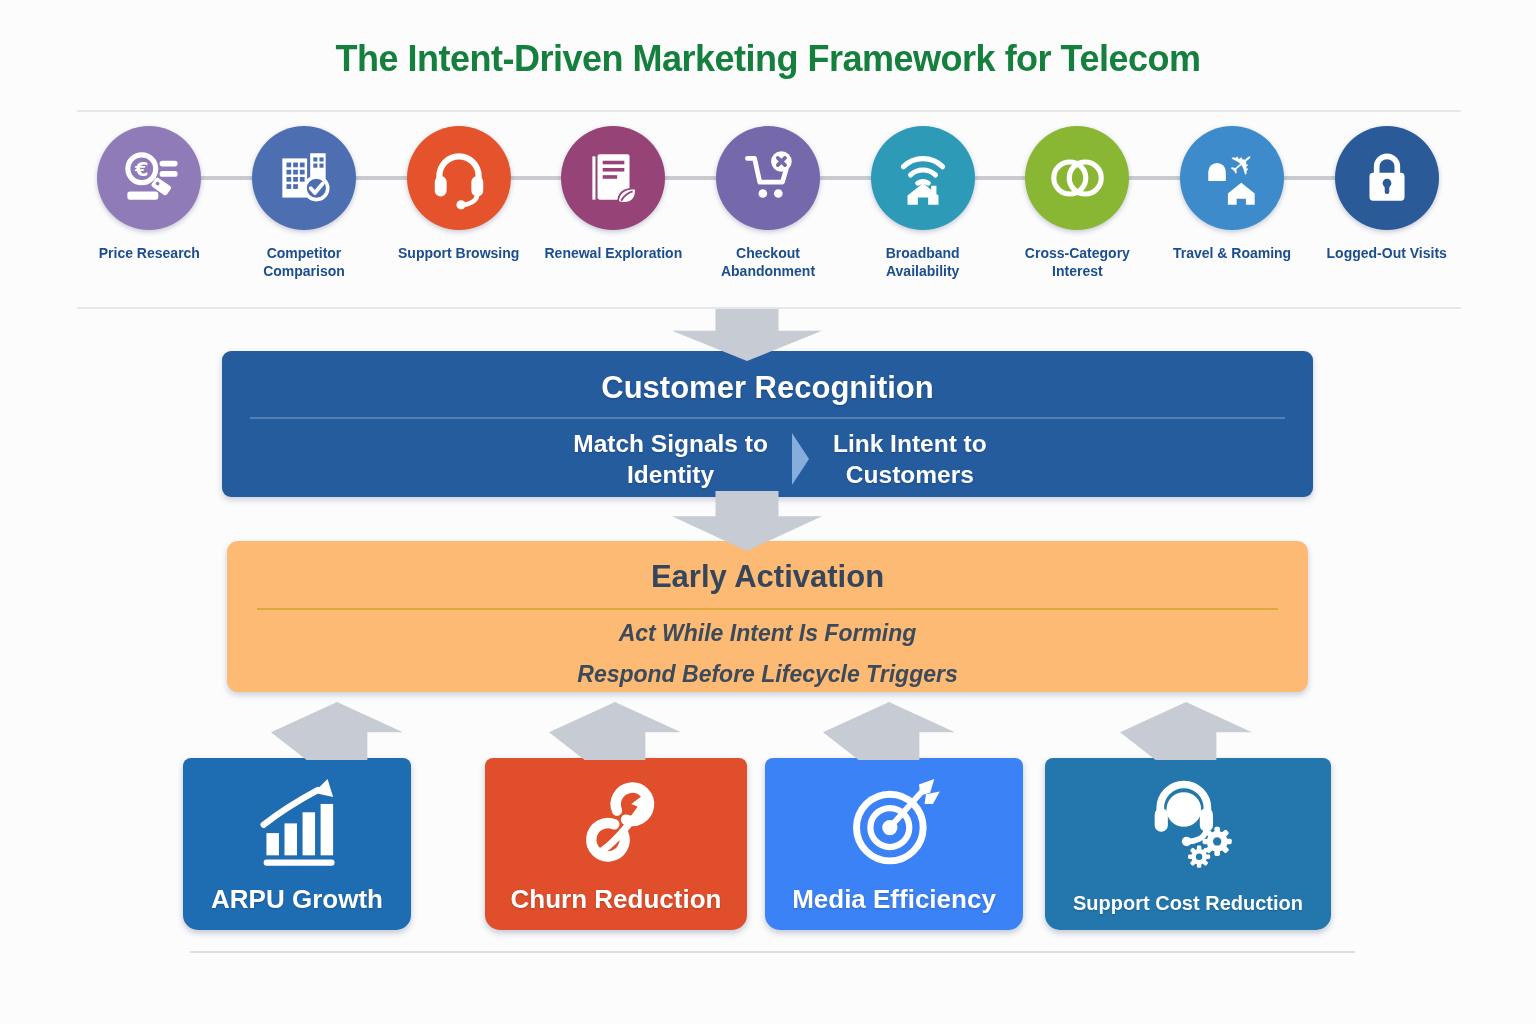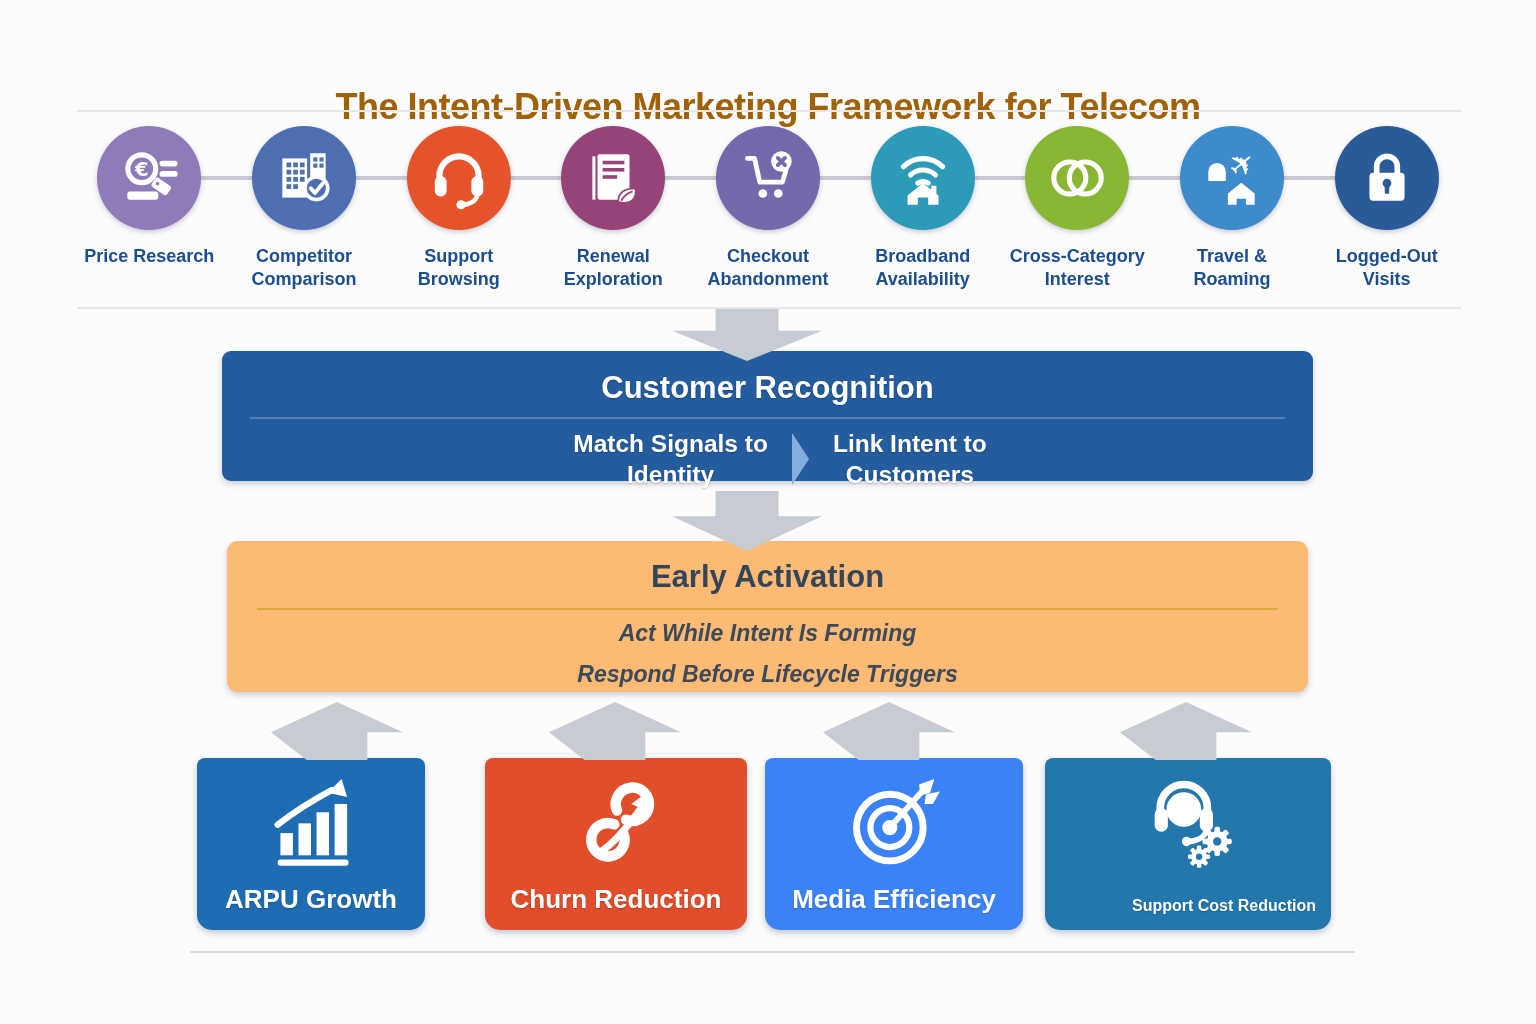--- a/index.html
+++ b/index.html
@@ -21,38 +21,38 @@
   .connector{position:absolute;top:176px;left:149px;width:1253px;height:4px;border-radius:2px;z-index:0;}
   .signal-row{position:absolute;top:126px;left:72px;width:1392px;display:flex;z-index:1;}
   .signal{flex:1;display:flex;flex-direction:column;align-items:center;}
   .bubble{
     width:104px;height:104px;border-radius:50%;display:flex;align-items:center;justify-content:center;
     box-shadow:0 2px 5px rgba(40,50,90,0.25);
   }
   .bubble svg{width:66px;height:66px;display:block;}
   .sig-label{
     margin-top:15px;max-width:140px;text-align:center;
-    font-size:18px;font-weight:bold;line-height:1.28;color:#1b4d8f;
+    font-size:14px;font-weight:bold;line-height:1.28;color:#1b4d8f;
   }
   
   .arrow-down{
     position:absolute;width:150px;z-index:3;
     clip-path:polygon(29% 0,71% 0,71% 42%,100% 42%,50% 100%,0 42%,29% 42%);
     filter:drop-shadow(0 1px 1px rgba(0,0,0,0.15));
   }
   .arrow-1{left:672px;top:309px;height:52px;}
   .arrow-2{left:672px;top:491px;height:60px;}
   .arrow-up{
     position:absolute;top:702px;width:132px;height:58px;z-index:3;
     clip-path:polygon(50% 0,100% 52%,73% 52%,73% 100%,27% 100%,0 52%);
   }
   .up-1{left:271px;} .up-2{left:549px;} .up-3{left:823px;} .up-4{left:1120px;}
   
   .stage{position:absolute;border-radius:9px;box-shadow:0 3px 6px rgba(20,40,80,0.22);z-index:2;}
-  .recognition{left:222px;top:351px;width:1091px;height:130px;}
+  .recognition{left:222px;top:351px;width:1091px;height:146px;}
   .recognition h2{
     margin:0;padding-top:19px;text-align:center;color:#ffffff;
     font-size:31px;font-weight:800;text-shadow:0 1px 2px rgba(0,0,0,0.25);
   }
   .rec-divider{margin:11px 28px 0;height:2px;background:#5580b5;}
   .rec-cols{
     display:flex;justify-content:center;align-items:center;gap:24px;margin-top:9px;
     color:#ffffff;font-weight:800;font-size:24.5px;line-height:1.28;text-align:center;
     text-shadow:0 1px 2px rgba(0,0,0,0.2);
     margin-left:25px;
@@ -73,30 +73,30 @@
   .outcome{
     position:absolute;top:758px;height:172px;border-radius:8px 8px 15px 15px;z-index:2;
     box-shadow:0 3px 6px rgba(20,40,80,0.25);
     display:flex;flex-direction:column;align-items:center;
   }
   .outcome svg{width:100px;height:104px;margin-top:12px;display:block;}
   .outcome-label{
     position:absolute;bottom:15px;left:0;width:100%;text-align:center;
     color:#ffffff;font-weight:800;font-size:26px;text-shadow:0 1px 2px rgba(0,0,0,0.2);
   }
-  .o4 .outcome-label{font-size:16px;margin-left:36px;}
-  .o1{left:197px;width:228px;text-decoration:underline;} .o2{left:485px;width:262px;}
+  .o4 .outcome-label{font-size:20px;}
+  .o1{left:183px;width:228px;text-decoration:underline;} .o2{left:485px;width:262px;}
   .o3{left:765px;width:258px;} .o4{left:1045px;width:286px;}
 </style>
 </head>
 <body>
 
 <div class="canvas">
 
-  <h1 class="title" style="color: #a16207; margin-top: 48px;"><span>The </span><b>Intent-Driven Marketing</b><span> Framework for Telecom</span></h1>
+  <h1 class="title" style="color: #15803d;"><span>The </span><b>Intent-Driven Marketing</b><span> Framework for Telecom</span></h1>
 
   <div class="hr hr-top"></div>
 
   <div class="connector" style="background: rgb(201, 203, 208);"></div>
 
   <div class="signal-row">
 
     <div class="signal">
       <div class="bubble" style="background: rgb(143, 123, 184); color: rgb(143, 123, 184);">
         <svg viewBox="0 0 64 64">

